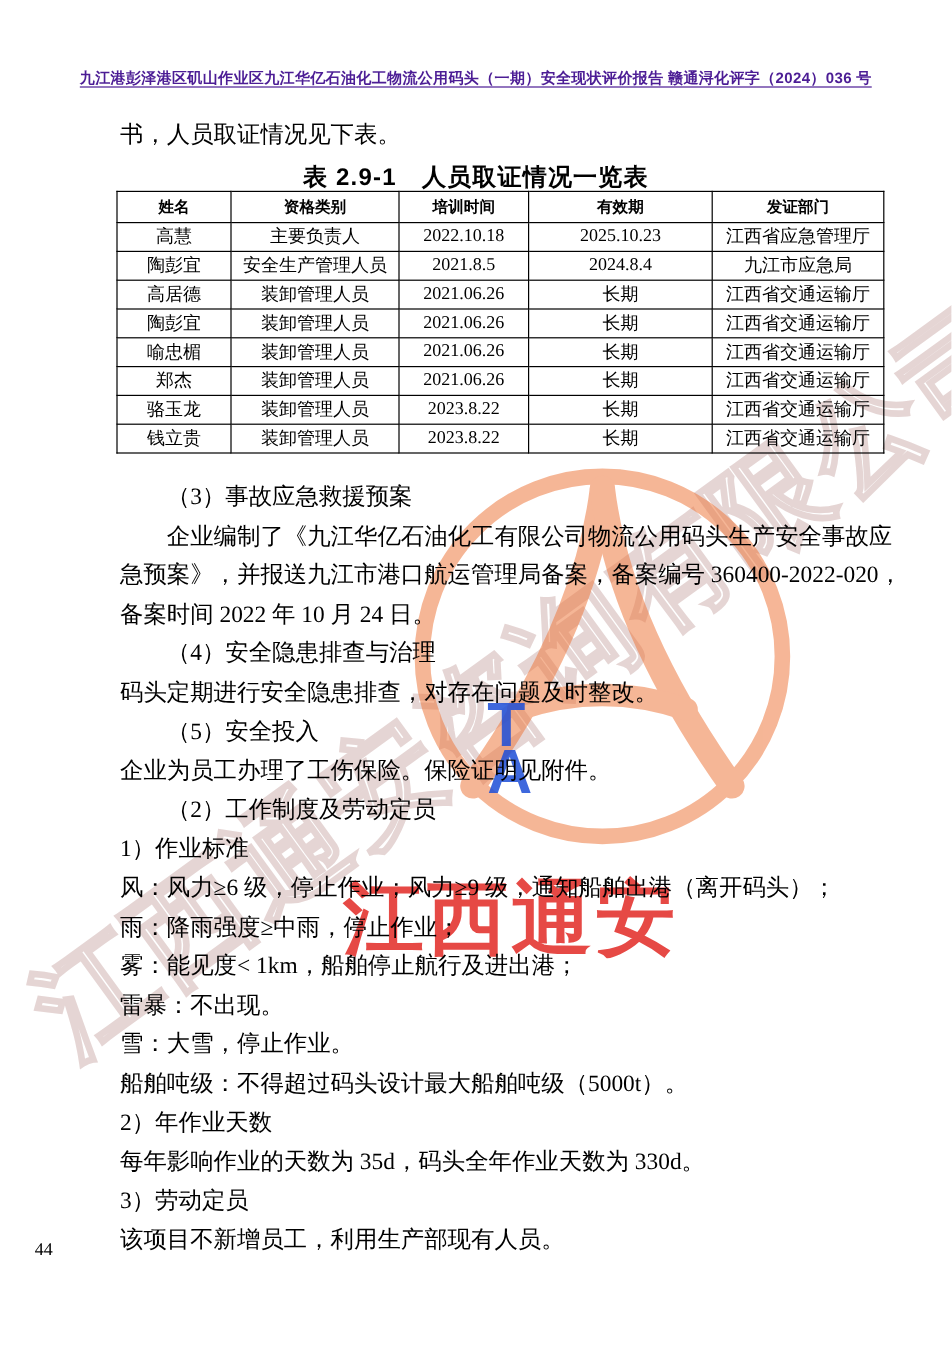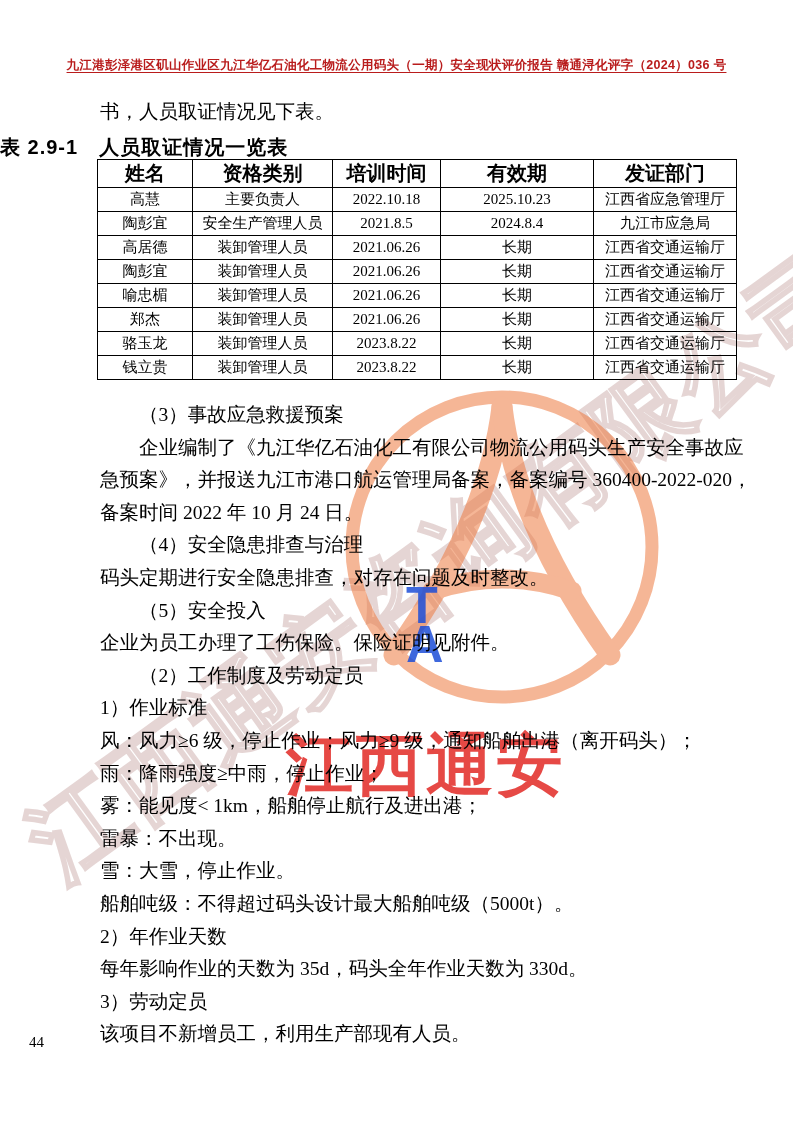--- a/index.html
+++ b/index.html
@@ -25,41 +25,41 @@
   }
   .wm-red{
     position:absolute;left:286px;top:720px;z-index:1;white-space:nowrap;
     font-family:"Liberation Sans","DejaVu Sans",sans-serif;font-weight:bold;
     font-size:67px;letter-spacing:3px;color:rgba(224,33,28,0.82);
   }
   
   .doc-header{
     position:absolute;top:57px;left:28px;right:28px;z-index:2;
     text-align:center;font-family:"Liberation Sans","DejaVu Sans",sans-serif;
-    font-size:12.5px;font-weight:bold;letter-spacing:0.3px;color:#b91c1c;
+    font-size:12.5px;font-weight:bold;letter-spacing:0.3px;color:#4c1d95;
     text-decoration:underline;text-underline-offset:3px;
   }
   .intro{position:absolute;top:98px;left:100px;z-index:2;font-size:19.5px;}
   .tbl-title{
-    position:absolute;top:134px;left:0;width:100%;z-index:2;text-align:left;
+    position:absolute;top:134px;left:0;width:100%;z-index:2;text-align:center;
     font-family:"Liberation Sans","DejaVu Sans",sans-serif;
     font-size:20px;font-weight:bold;letter-spacing:1px;
   }
   table.cert{
     position:absolute;top:159px;left:97px;width:639px;z-index:2;
     border-collapse:collapse;table-layout:fixed;background:transparent;
     text-align:center;font-size:15px;
   }
   table.cert th,table.cert td{
     border:1.5px solid #000;padding:0;height:23px;
     overflow:hidden;white-space:nowrap;
   }
   table.cert th{
     font-family:Liberation Sans, sans-serif;
-    font-weight:bold;height:25px;font-size:20px;
+    font-weight:bold;height:25px;font-size:13px;
   }
   .body-text{
     position:absolute;top:399px;left:100px;width:636px;z-index:2;
     font-size:19.5px;line-height:32.6px;
   }
   .line{white-space:nowrap;}
   .line.indent{padding-left:39px;}
   .footer-num{
     position:absolute;top:1034px;left:0;width:100%;z-index:2;
     text-align:left;font-size:15px;margin-left:29px;

